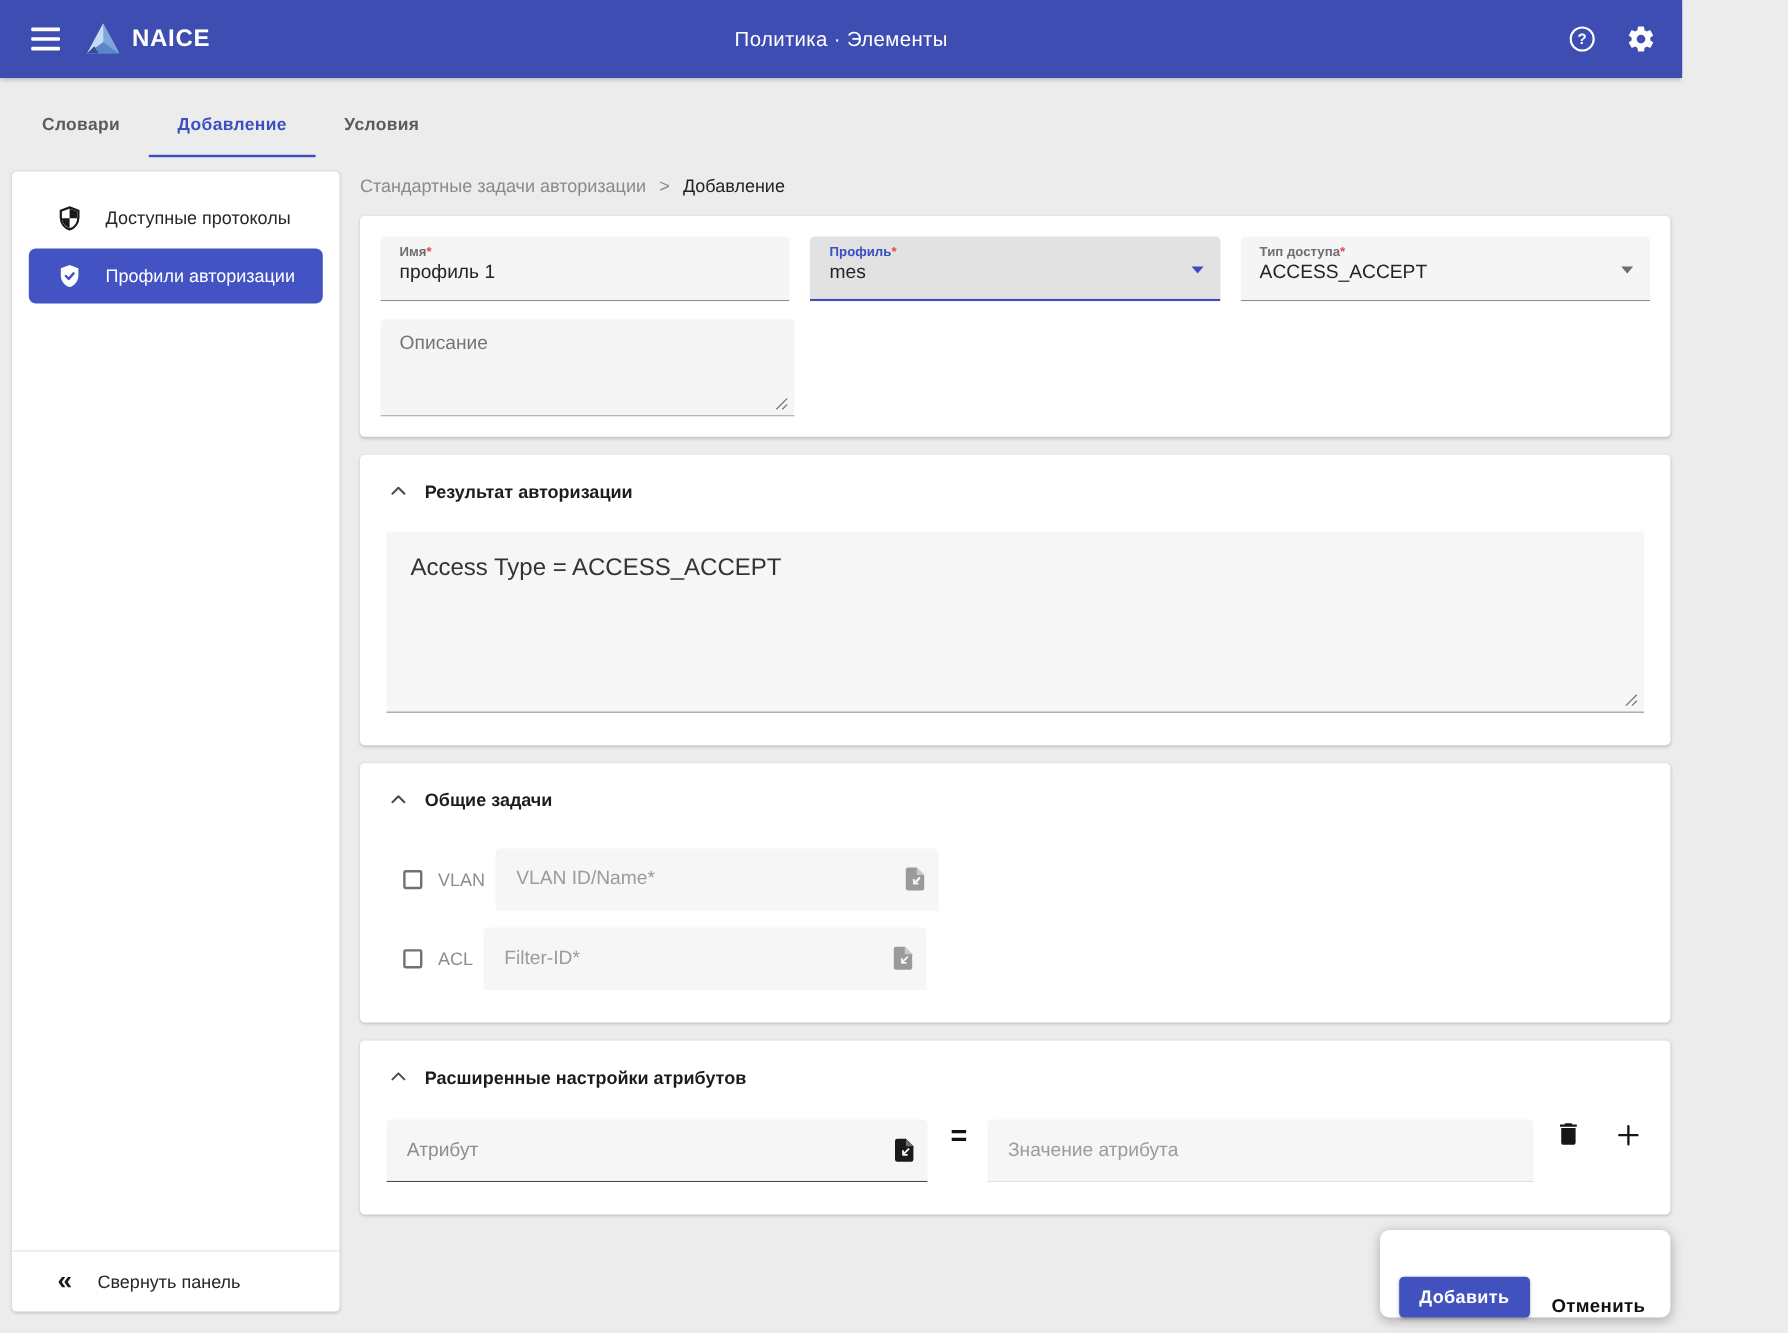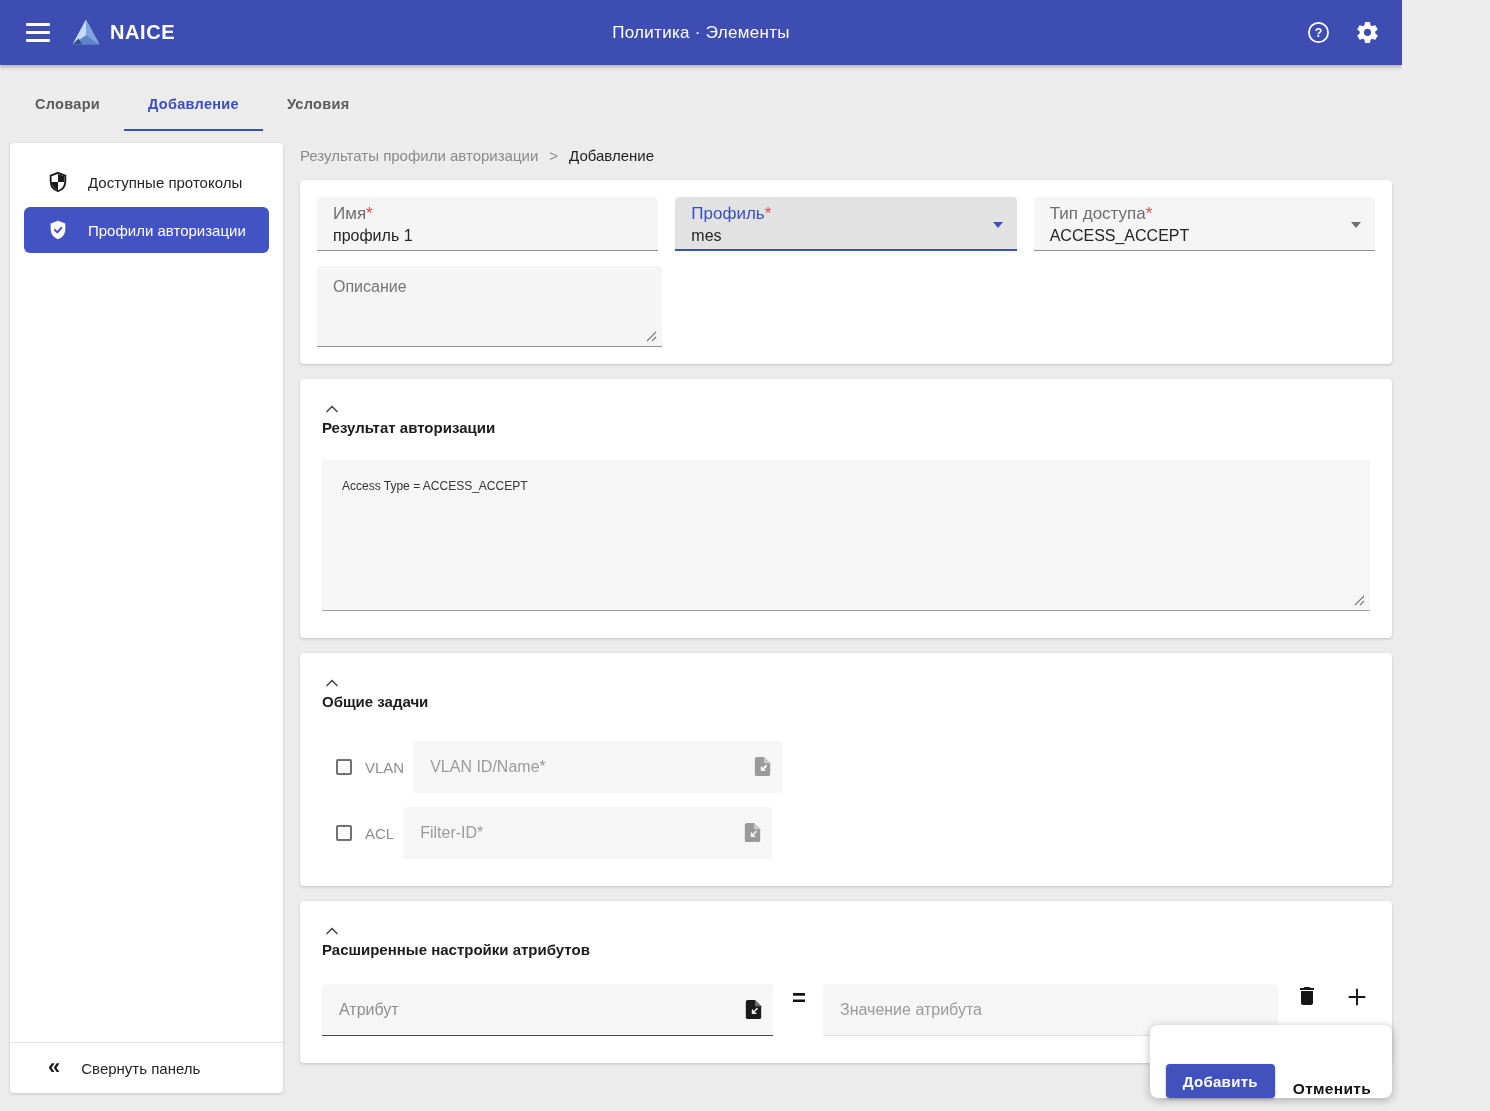--- a/index.html
+++ b/index.html
@@ -38,40 +38,40 @@
   .bc-parent { cursor:pointer; }
   .bc-sep { color:#8a8a8a; }
   .bc-current { color:#1f1f1f; }
 
   .card { background:#fff; border-radius:4px; box-shadow:0 1px 3px rgba(0,0,0,.18); margin-top:15px; }
 
   
   .card-form { padding:17px; margin-top:14px; }
   .fields-row { display:flex; gap:17px; }
   .field { position:relative; flex:1; height:54px; background:#f5f5f5; border-radius:4px 4px 0 0; border-bottom:1px solid #8e8e8e; padding:7px 14px 0 16px; cursor:pointer; }
-  .flabel { display:block; font-size:17px; color:#6e6e6e; }
+  .flabel { display:block; font-size:11px; color:#6e6e6e;font-weight:bold; }
   .asterisk { color:#E0474C; }
   .fvalue { display:block; font-size:16px; color:#242424; margin-top:3px; border:none; background:transparent; outline:none; width:100%; font-family:inherit; }
   .caret { position:absolute; right:14px; top:25px; width:0; height:0; border-left:5px solid transparent; border-right:5px solid transparent; border-top:6px solid #6e6e6e; }
   .field.focused { background:#e2e2e2; border-bottom:2px solid #3A4FC0; }
   .field.focused .flabel { color:#3A4FC0; }
   .field.focused .caret { border-top-color:#3A4FC0; }
   .desc-field { position:relative; width:345px; height:81px; margin-top:15px; background:#f5f5f5; border-radius:4px 4px 0 0; border-bottom:1px solid #8e8e8e; padding:12px 14px 0 16px; }
   .desc-field textarea { width:100%; height:58px; background:transparent; border:none; outline:none; resize:none; font-size:16px; font-family:inherit; color:#242424; }
   .desc-field textarea::placeholder { color:#757575; opacity:1; }
   .resize-handle { position:absolute; right:5px; bottom:4px; }
 
   
   .section-card { padding:20px 22px 27px 22px; }
-  .section-head { display:flex; align-items:flex-start; cursor:pointer;flex-direction:column; }
+  .section-head { display:flex; align-items:flex-end; gap:12px; cursor:pointer; }
   .section-head svg { width:20px; height:20px; }
   .section-title { font-size:15px; font-weight:700; color:#1c1c1c; }
 
   .result-box { position:relative; margin-top:24px; height:151px; background:#f6f6f6; border-bottom:1px solid #9e9e9e; }
-  .result-box textarea { width:100%; height:148px; background:transparent; border:none; outline:none; resize:none; font-size:12px; font-family:inherit; color:#333; padding:19px 20px; }
+  .result-box textarea { width:100%; height:148px; background:transparent; border:none; outline:none; resize:none; font-size:20px; font-family:inherit; color:#333; padding:19px 20px; }
 
   .task-row { display:flex; align-items:center; margin-top:14px; padding-left:14px; }
   .task-row.first { margin-top:31px; }
   .checkbox { width:16px; height:16px; border:2px solid #717171; border-radius:2px; background:#fff; cursor:pointer; flex:0 0 auto; }
   .task-label { margin-left:13px; font-size:15px; color:#8e8e8e; }
   .task-input { position:relative; margin-left:9px; width:369px; height:52px; background:#f6f6f6; border-radius:4px 4px 0 0; display:flex; align-items:center; }
   .task-input input { width:100%; border:none; background:transparent; outline:none; font-size:16px; font-family:inherit; color:#333; padding:0 44px 0 17px; }
   .task-input input::placeholder { color:#9b9b9b; opacity:1; }
   .file-btn { position:absolute; right:8px; top:14px; background:none; border:none; cursor:pointer; padding:0; }
 
@@ -163,21 +163,21 @@
       <div class="side-divider"></div>
       <div class="collapse">
         <span class="chev">«</span>
         <span>Свернуть панель</span>
       </div>
     </aside>
 
     <main class="main">
 
       <div class="breadcrumb">
-        <span class="bc-parent">Результаты профили авторизации</span>
+        <span class="bc-parent">Стандартные задачи авторизации</span>
         <span class="bc-sep">&gt;</span>
         <span class="bc-current">Добавление</span>
       </div>
 
       <section class="card card-form">
         <div class="fields-row">
           <div class="field">
             <span class="flabel"><span>Имя</span><span class="asterisk">*</span></span>
             <input class="fvalue" value="профиль 1" style="">
           </div>

